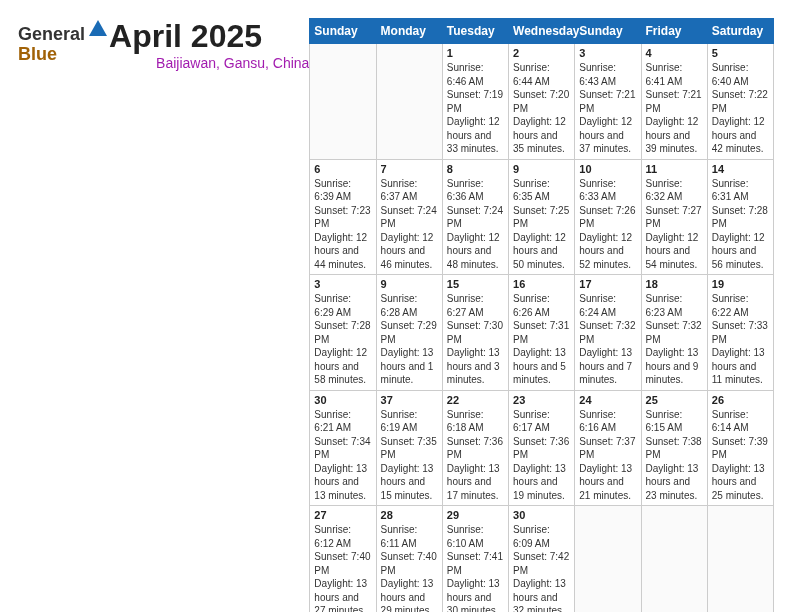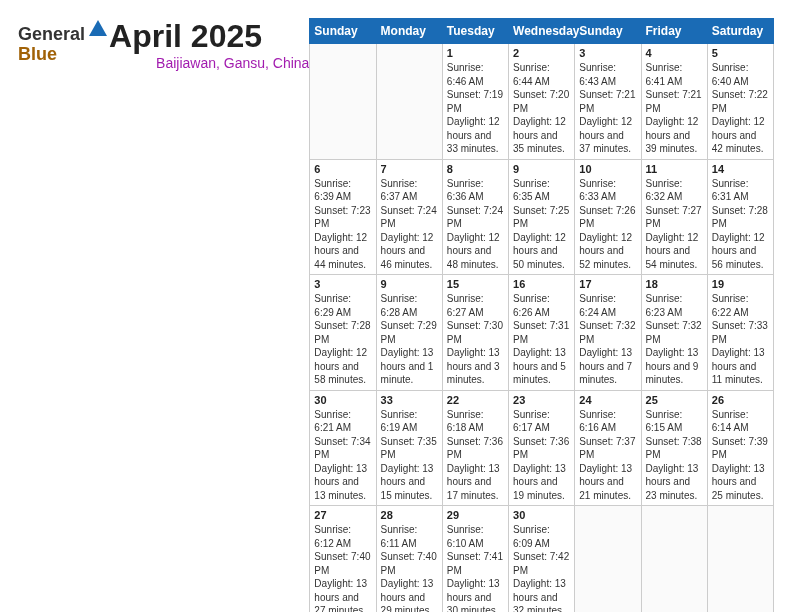--- a/index.html
+++ b/index.html
@@ -217,21 +217,21 @@
             <span class="day-number">19</span>
             <div class="day-info">Sunrise: 6:22 AM<br>Sunset: 7:33 PM<br>Daylight: 13 hours and 11 minutes.</div>
           </td>
         </tr>
         <tr class="week-row">
           <td>
             <span class="day-number">30</span>
             <div class="day-info">Sunrise: 6:21 AM<br>Sunset: 7:34 PM<br>Daylight: 13 hours and 13 minutes.</div>
           </td>
           <td>
-            <span class="day-number">33</span>
+            <span class="day-number">37</span>
             <div class="day-info">Sunrise: 6:19 AM<br>Sunset: 7:35 PM<br>Daylight: 13 hours and 15 minutes.</div>
           </td>
           <td>
             <span class="day-number">22</span>
             <div class="day-info">Sunrise: 6:18 AM<br>Sunset: 7:36 PM<br>Daylight: 13 hours and 17 minutes.</div>
           </td>
           <td>
             <span class="day-number">23</span>
             <div class="day-info">Sunrise: 6:17 AM<br>Sunset: 7:36 PM<br>Daylight: 13 hours and 19 minutes.</div>
           </td>

